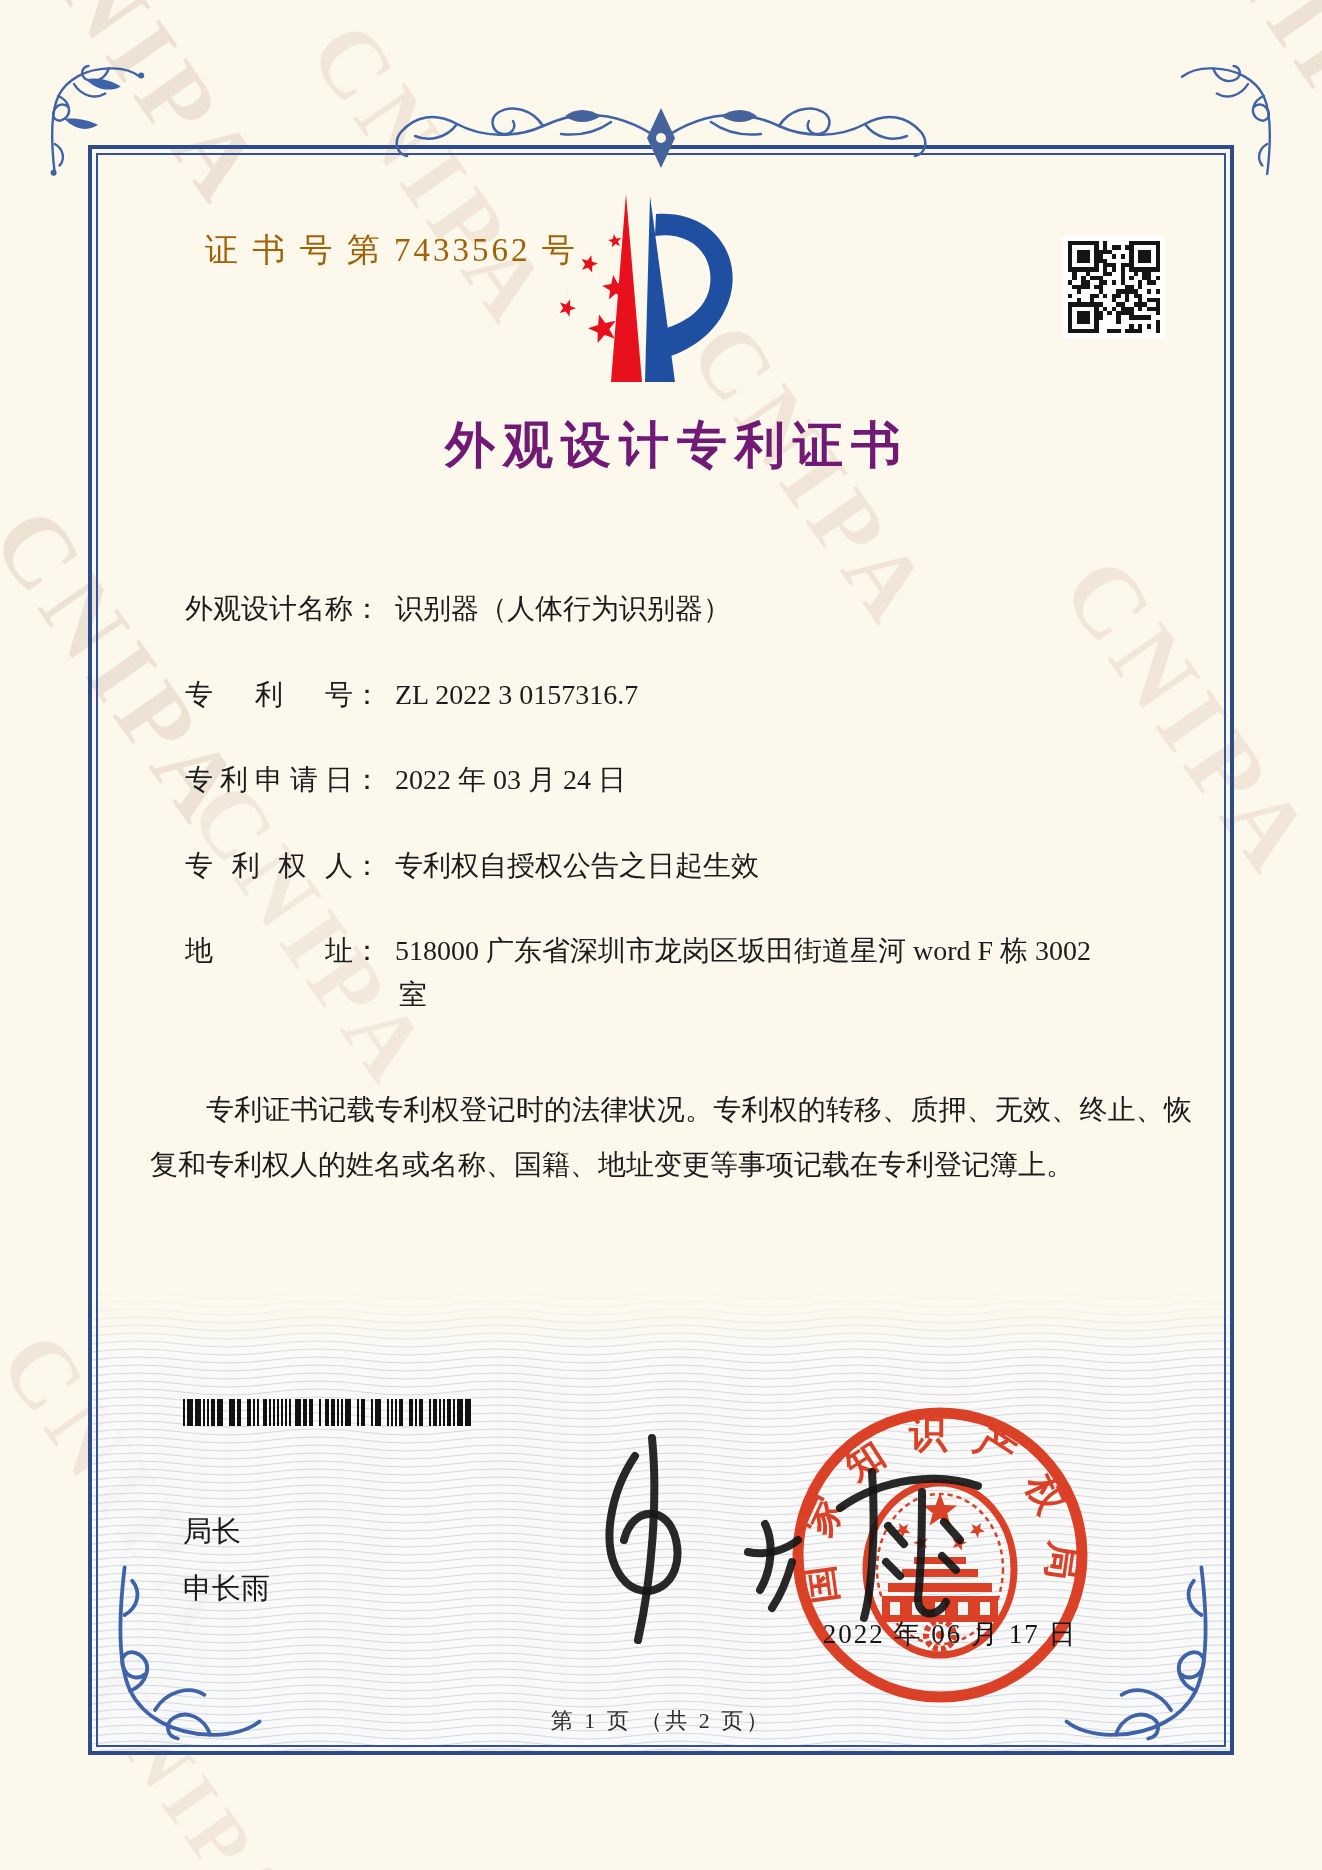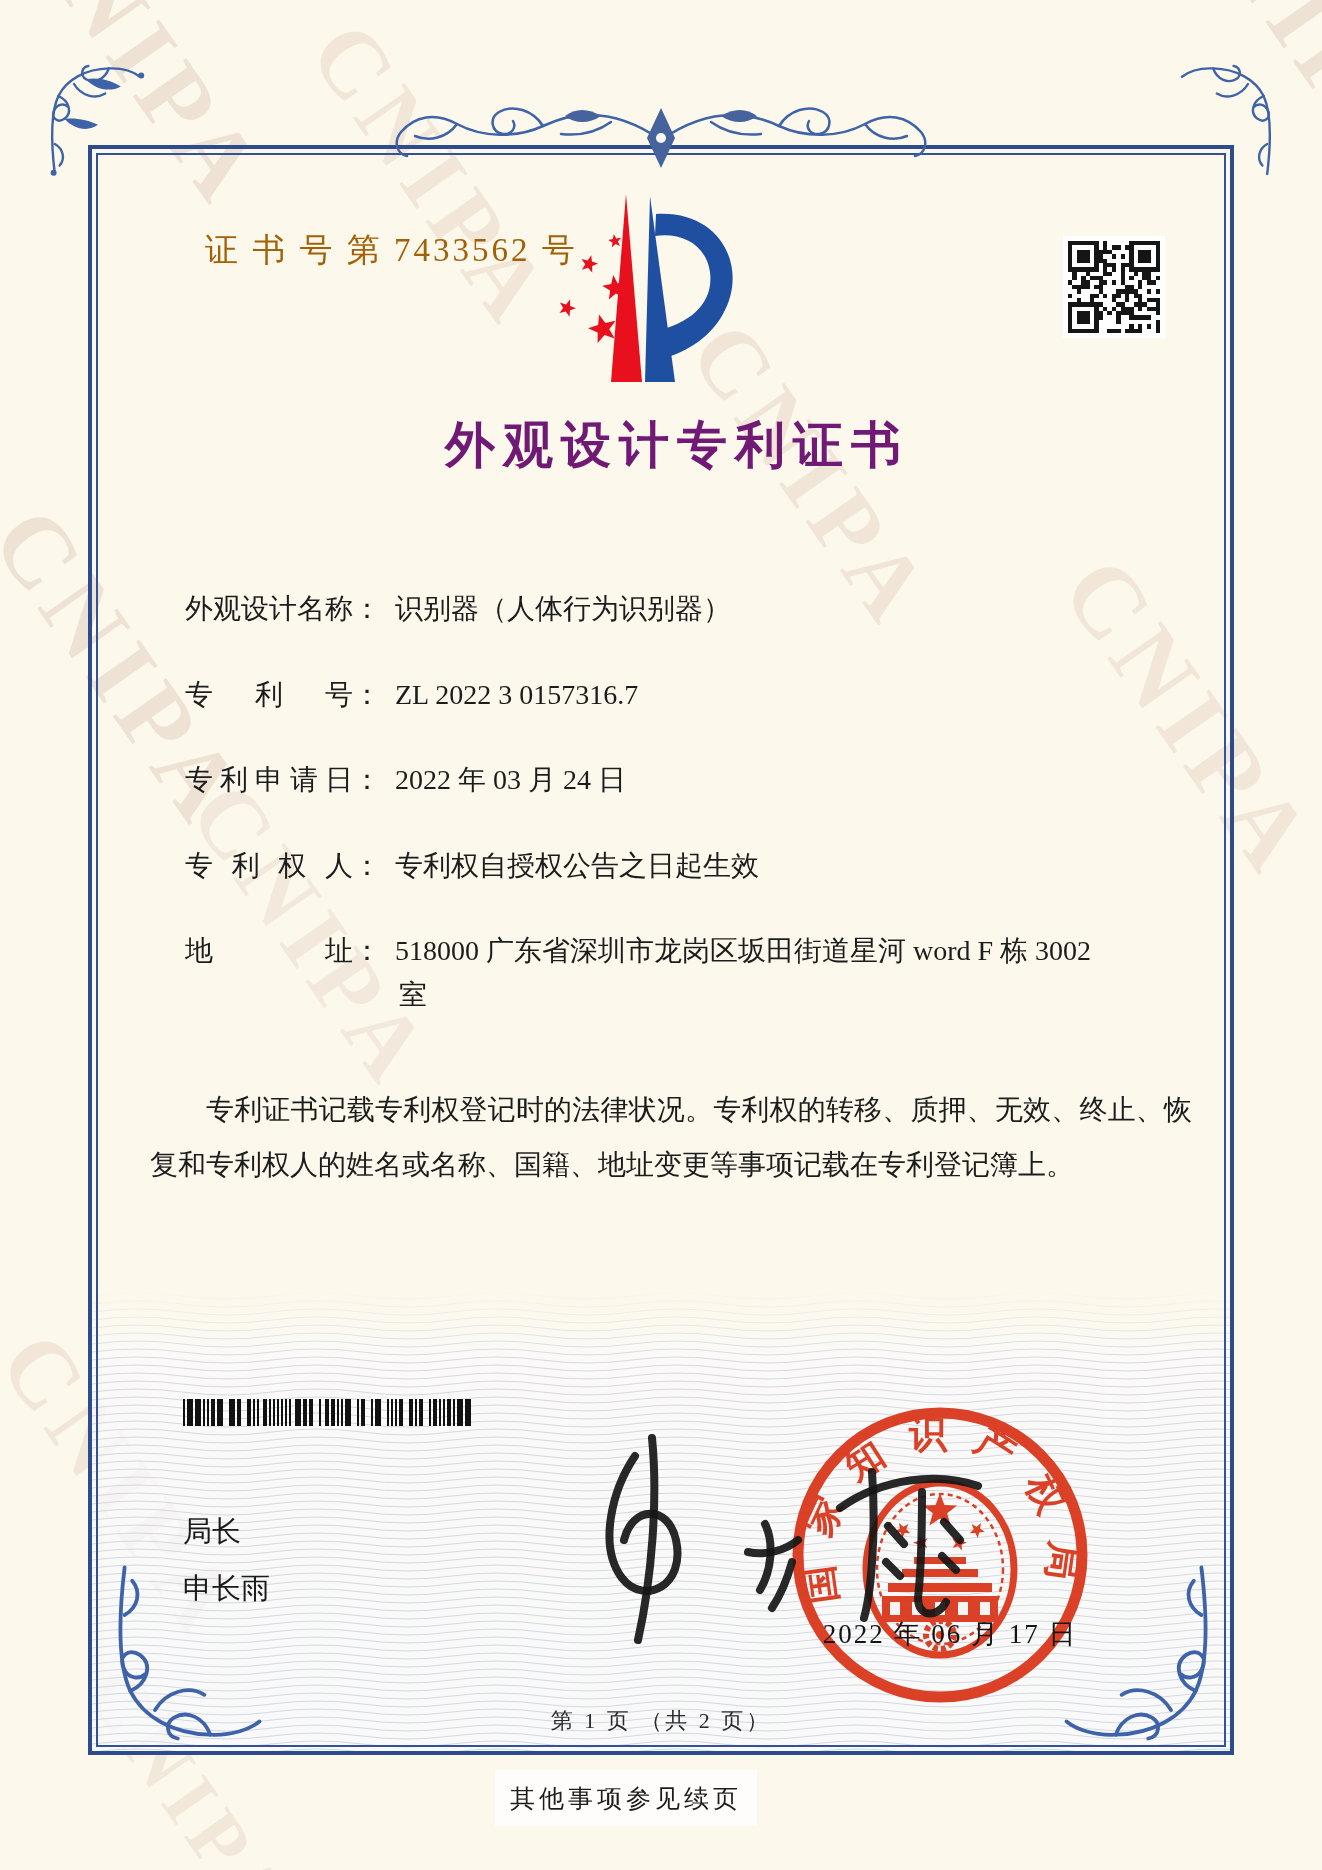--- a/index.html
+++ b/index.html
@@ -777,17 +777,14 @@
       <rect x="-5" y="41" width="10" height="13" fill="#f7f5f3"></rect>
       <rect x="18" y="41" width="10" height="13" fill="#f7f5f3"></rect>
       <rect x="40" y="41" width="10" height="13" fill="#f7f5f3"></rect>
       <circle cx="0" cy="74" r="14" fill="none" stroke="#d93418" stroke-width="6" stroke-dasharray="5 3"></circle>
       <circle cx="0" cy="74" r="4"></circle>
     </g>
   </svg>
   <div class="seal-date">2022 年 06 月 17 日</div>
 
   <div class="page-info">第 1 页 （共 2 页）</div>
-  <div class="continuation">
-    <span>其他事项参见续页</span>
-  </div>
 
 </div>
 
 </body></html>

